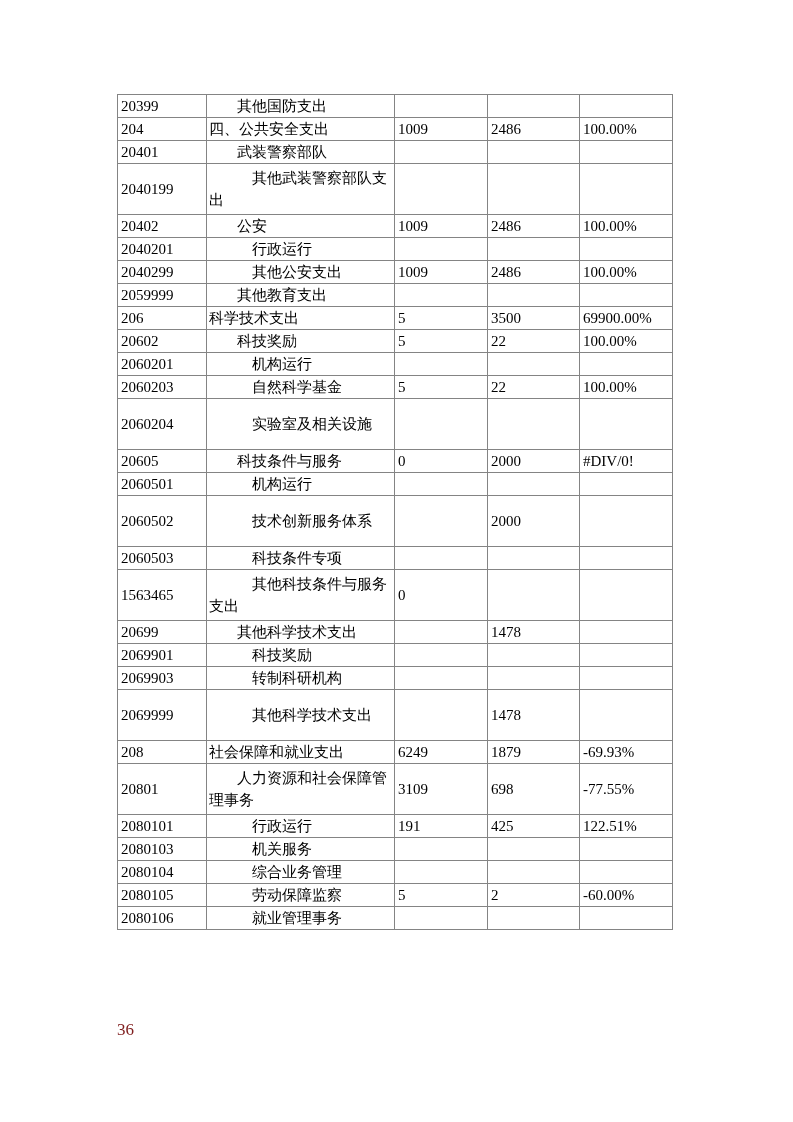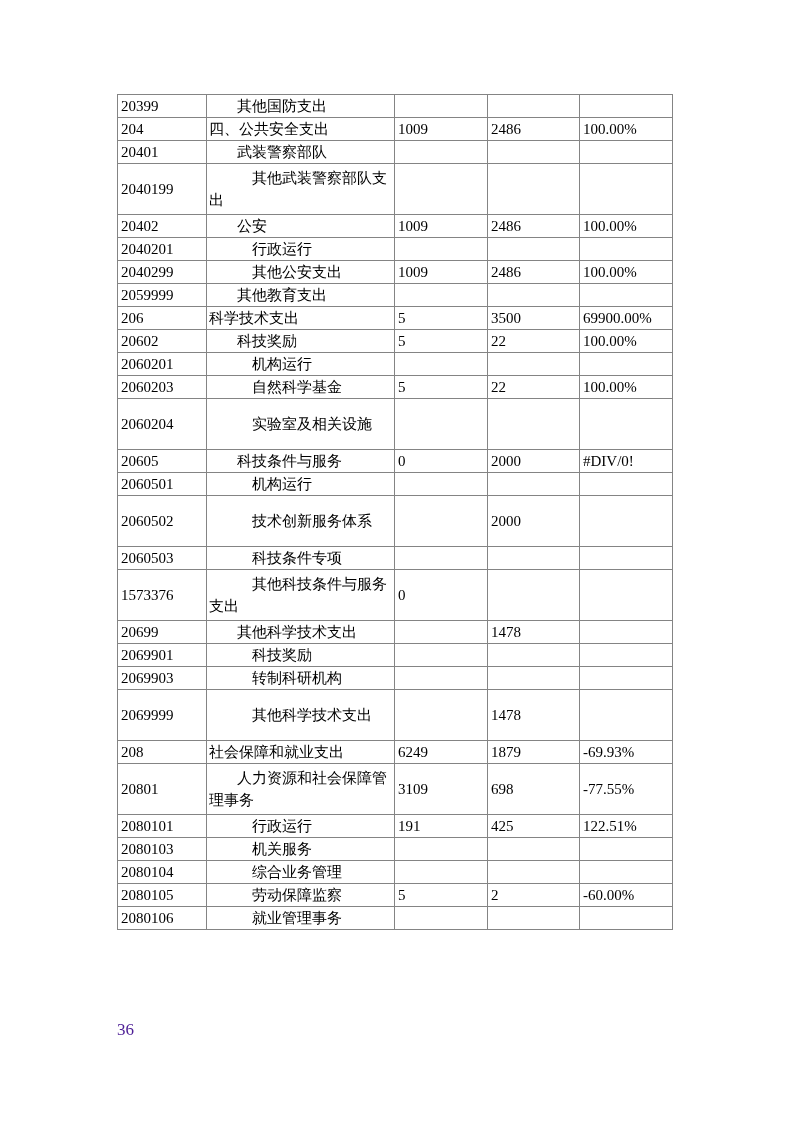--- a/index.html
+++ b/index.html
@@ -46,21 +46,21 @@
     word-break: break-all;
   }
   td.name.ind1 > div { text-indent: 28px; }
   td.name.ind2 > div { text-indent: 43px; }
   .page-number {
     position: absolute;
     left: 117px;
     top: 1019px;
     font-size: 17px;
     line-height: 22px;
-    color: #4c1d95;
+    color: #7f1d1d;
   }
 </style>
 </head>
 <body>
 
 <div class="page">
   <table class="budget-table">
     <colgroup>
       <col class="c-code">
       <col class="c-name">
@@ -216,21 +216,21 @@
         <tr>
           <td class="code">2060503</td>
           <td class="name ind2">
             <div>科技条件专项</div>
           </td>
           <td class="num"></td>
           <td class="num"></td>
           <td class="num"></td>
         </tr>
         <tr class="tall">
-          <td class="code">1573376</td>
+          <td class="code">1563465</td>
           <td class="name ind2">
             <div>其他科技条件与服务支出</div>
           </td>
           <td class="num">0</td>
           <td class="num"></td>
           <td class="num"></td>
         </tr>
         <tr>
           <td class="code">20699</td>
           <td class="name ind1">

